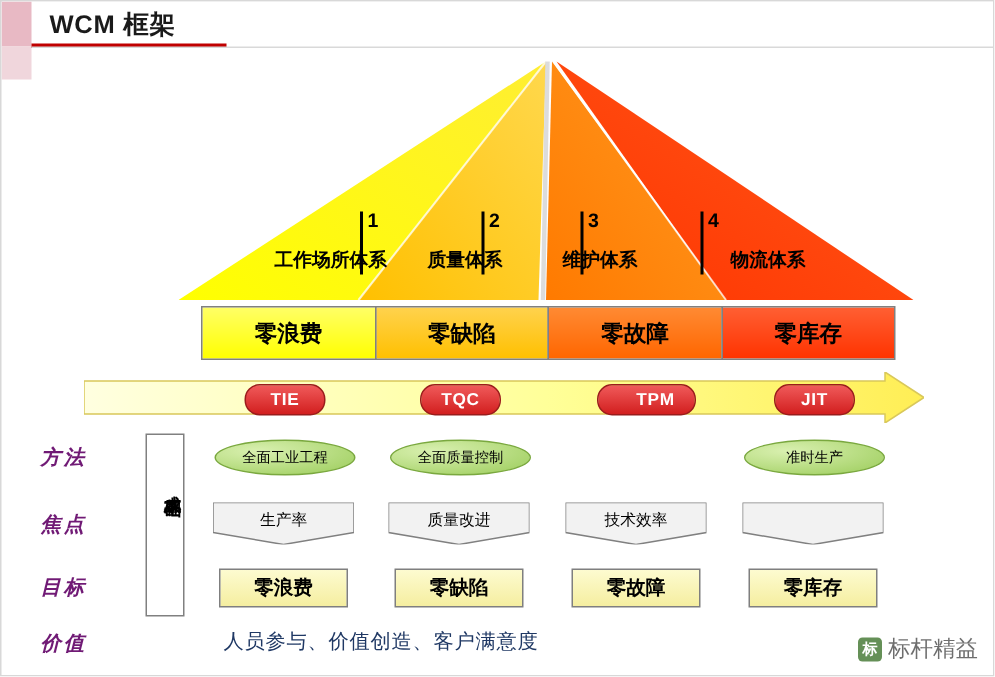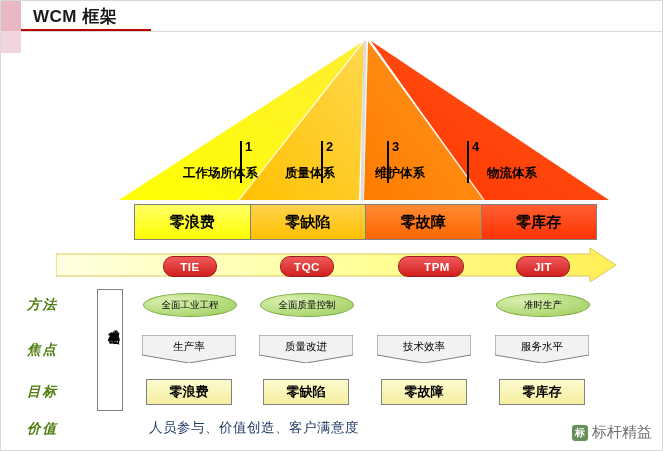--- a/index.html
+++ b/index.html
@@ -130,21 +130,21 @@
     justify-content: center;
     letter-spacing: 0.5px;
   }
 
   
   .row-label {
     position: absolute;
     left: 26px;
     font-size: 13.5px;
     font-weight: bold;
-    color: #4d7c0f;
+    color: #701a75;
     font-style: italic;
     letter-spacing: 2px;
   }
 
   
   #cost-box {
     position: absolute;
     left: 96px; top: 288px;
     width: 26px; height: 122px;
     border: 1.5px solid #808080;
@@ -362,21 +362,20 @@
       <polygon points="0,0 94,0 94,20 47,28 0,20" fill="#f2f2f2" stroke="#808080" stroke-width="1"></polygon>
     </svg>
   </div>
   <div class="focus-text" style="left:376px;">技术效率</div>
 
   <div class="focus-shape" style="left:494px;">
     <svg width="94" height="28" viewBox="0 0 94 28">
       <polygon points="0,0 94,0 94,20 47,28 0,20" fill="#f2f2f2" stroke="#808080" stroke-width="1"></polygon>
     </svg>
   </div>
-  <div class="focus-text" style="left:494px;">服务水平</div>
 
   <div class="goal-box" style="left:145px;">零浪费</div>
   <div class="goal-box" style="left:262px;">零缺陷</div>
   <div class="goal-box" style="left:380px;">零故障</div>
   <div class="goal-box" style="left:498px;">零库存</div>
 
   <div id="value-text">人员参与、价值创造、客户满意度</div>
 
   <div id="watermark">
     <div id="wm-logo">标</div>

